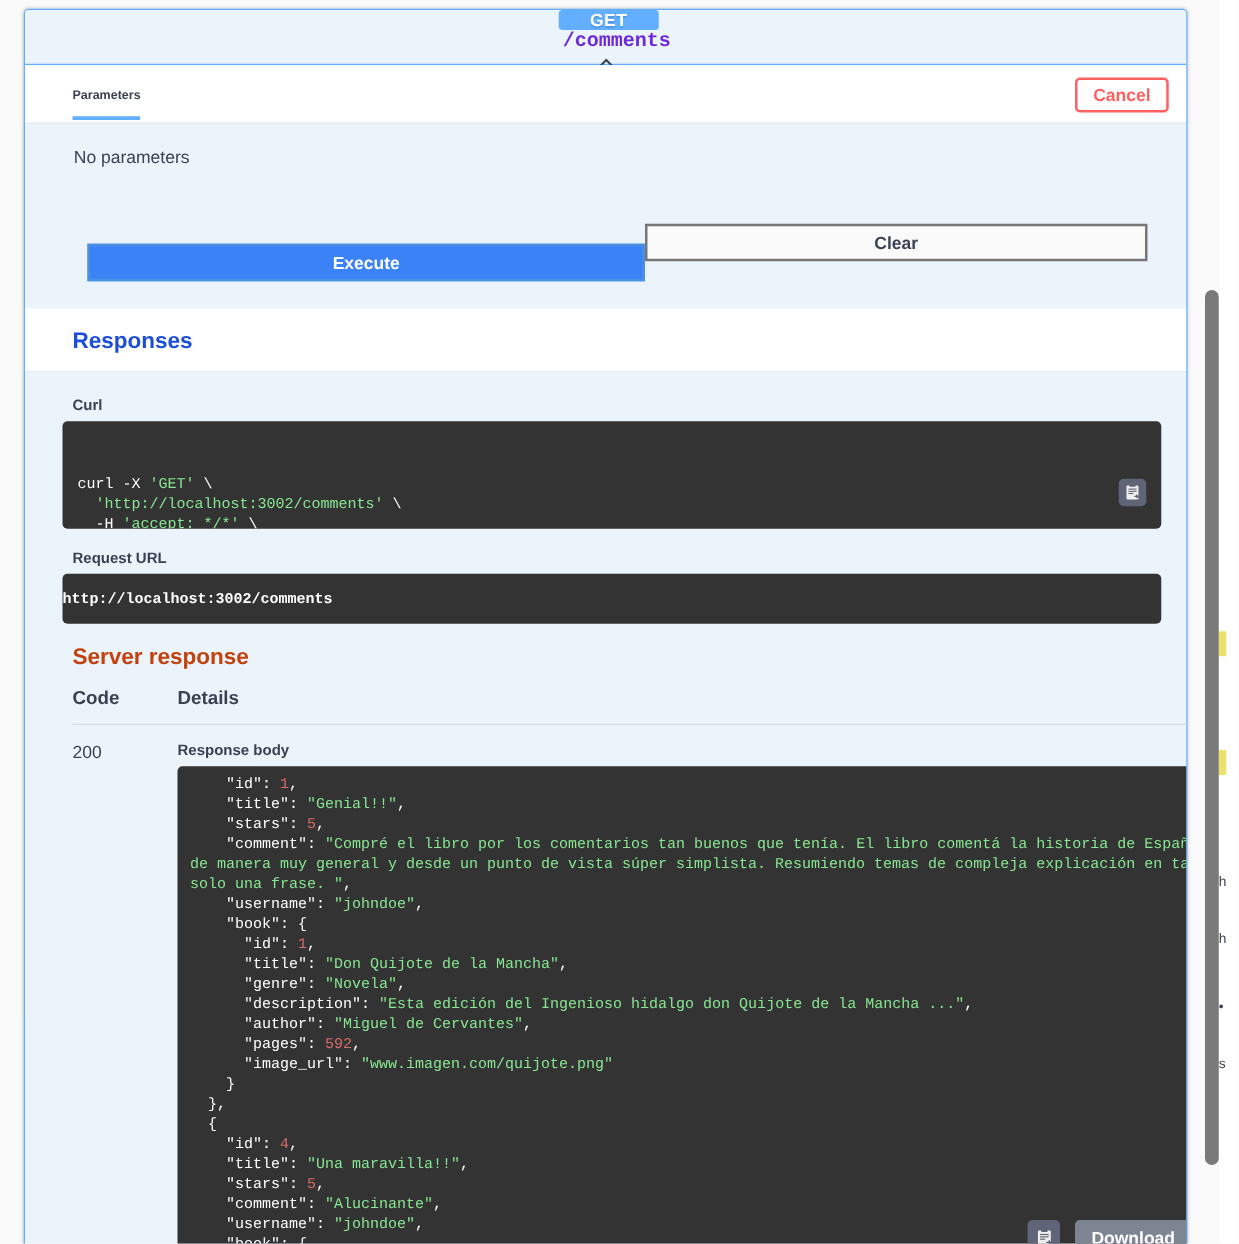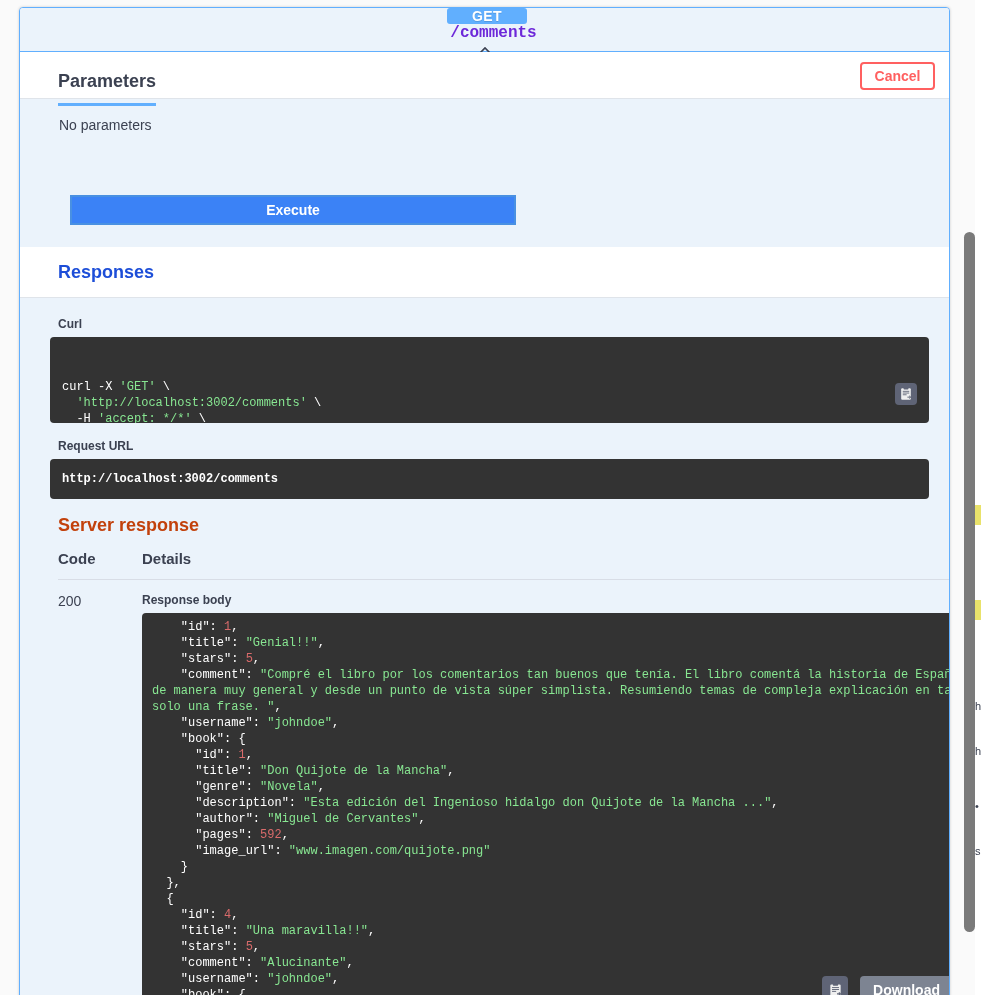--- a/index.html
+++ b/index.html
@@ -82,21 +82,21 @@
     position: relative;
     display: flex; align-items: flex-start;
     height: 47px;
     background: #ffffff;
     padding: 0 20px;
     border-bottom: 1px solid #dfe4ea;
     box-sizing: border-box;
   }
   .tab {
     position: relative;
-    font-size: 18px; font-weight: bold; color: #3b4151;
+    font-size: 10px; font-weight: bold; color: #3b4151;
     padding: 19px 8px 0 0;
     margin-left: 18px;
     cursor: pointer;
     text-align: center;
   }
   .tab.active::after {
     content: ""; position: absolute; left: 0; right: 8px; bottom: -14px;
     height: 3px; background: #61affe;
   }
   .cancel-btn {
@@ -164,21 +164,21 @@
     padding: 10px 12px;
     font-family: "Liberation Mono", monospace;
     font-size: 12px;
     line-height: 16px;
     color: #ffffff;
     overflow: hidden;
     white-space: pre;
   }
   .curl-block { height: 66px; }
   .curl-block .tok-green { color: #88e792; }
-  .url-block { padding: 12px 12px; margin-bottom: 0; font-weight: bold; font-size: 12px; }
+  .url-block { padding: 12px 0; margin-bottom: 0; font-weight: bold; font-size: 12px; }
 
   .copy-btn {
     position: absolute;
     width: 22px; height: 22px;
     background: #63697c; opacity: 0.92;
     border-radius: 4px;
     display: flex; align-items: center; justify-content: center;
     cursor: pointer;
   }
   .copy-curl { right: 12px; top: 46px; }
@@ -275,20 +275,21 @@
 
     <div class="tabbar">
       <div class="tab active">Parameters</div>
       <button class="cancel-btn">Cancel</button>
     </div>
 
     <div class="params-area">
       <div class="no-params">No parameters</div>
       <div class="exec-row">
         <button class="btn-execute">Execute</button>
+        <button class="btn-clear">Clear</button>
       </div>
     </div>
 
     <div class="responses-header">
       <span>Responses</span>
     </div>
 
     <div class="responses-body">
 
       <div class="sec-label">Curl</div>

